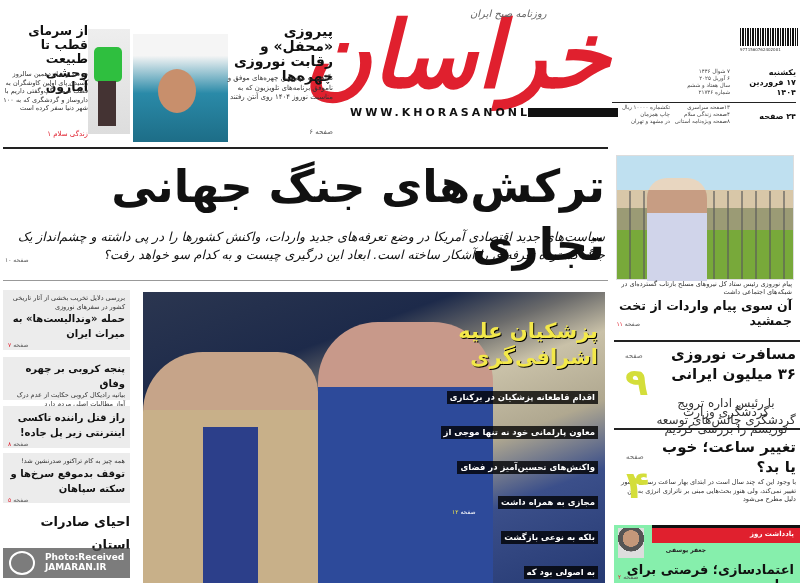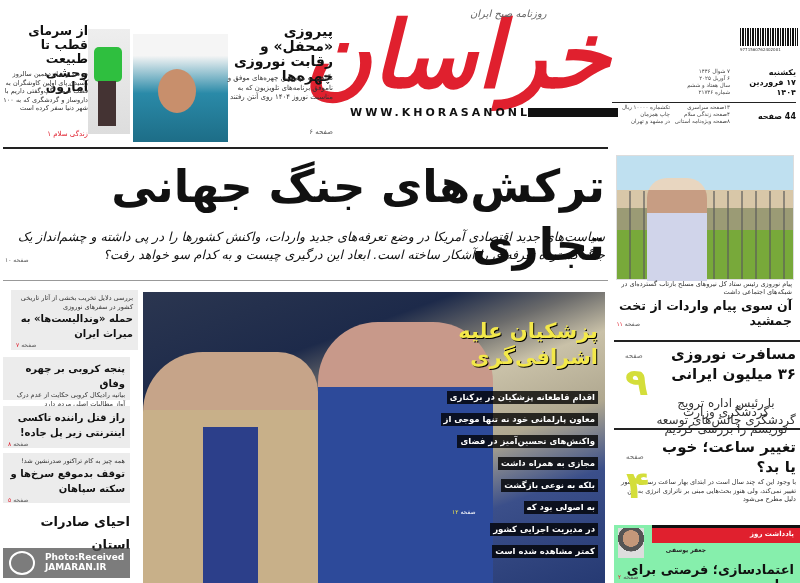--- a/index.html
+++ b/index.html
@@ -74,21 +74,21 @@
   .left-head { left: 3px; top: 510px; width: 127px; font-size: 13px; font-weight: bold; line-height: 23px; text-align: right; }
   .watermark { left: 3px; top: 548px; width: 127px; height: 30px; background: rgba(80,80,80,.75); color:#fff; direction: ltr; font-size: 9px; line-height: 10px; padding: 4px 0 0 42px; font-weight: bold; }
   .wm-logo { position:absolute; left:6px; top:3px; width:26px; height:24px; border:2px solid #fff; border-radius:50%; }
   
   .cphoto { left: 143px; top: 292px; width: 462px; height: 291px; background: linear-gradient(160deg, #2b3650 0%, #1d2a4a 25%, #6b6b6b 35%, #c9c1a8 45%, #b0a890 60%, #3b4f8a 75%, #263a73 100%); overflow: hidden; }
   .cp-man1 { position:absolute; left:0; top:60px; width:175px; height:231px; background: linear-gradient(#c6a489 0 25%, #c8b089 25% 100%); border-radius: 60px 40px 0 0; }
   .cp-man1 .shirt { position:absolute; left:60px; top:75px; width:55px; height:156px; background:#2c3f8a; }
   .cp-man2 { position:absolute; left:175px; top:30px; width:175px; height:261px; background: linear-gradient(#c8998a 0 25%, #2d4a9a 25% 100%); border-radius: 60px 60px 0 0; }
   .cp-head { left: 448px; top: 318px; width: 150px; font-size: 21px; font-weight: 900; color: #f3e84a; line-height: 26px; text-align: right; text-shadow: 1px 1px 0 #000; }
   .cp-lead { left: 430px; top: 385px; width: 168px; text-align: right; }
-  .cp-lead div { display: inline-block; background: rgba(0,0,0,.78); color: #fff; font-size: 8.5px; font-weight: bold; line-height: 13px; padding: 0 3px; margin-bottom: 3px; }
+  .cp-lead div { display: inline-block; background: rgba(0,0,0,.78); color: #fff; font-size: 8.5px; font-weight: bold; line-height: 13px; padding: 0 3px; margin-bottom: 16px; }
   .cp-page { left: 452px; top: 508px; font-size: 6px; color: #fff; }
   .cp-page span { color: #f3e84a; }
 </style>
 </head>
 <body>
 
 <div class="abs logo">خراسان</div>
 <div class="abs logo-sub">روزنامه صبح ایران</div>
 <div class="abs url">WWW.KHORASANONLIN.IR</div>
 <div class="abs url-bar"></div>
@@ -100,21 +100,21 @@
   <div>۱۷ فروردین</div>
   <div>۱۴۰۴</div>
 </div>
 <div class="abs issue-info">
   <div>۷ شوال ۱۴۴۶</div>
   <div>۶ آوریل ۲۰۲۵</div>
   <div>سال هفتاد و ششم</div>
   <div>شماره ۲۱۷۳۶</div>
 </div>
 <div class="abs hr" style="right:4px; top:102px; width:184px; height:1px;"></div>
-<div class="abs pages">44 صفحه</div>
+<div class="abs pages">۲۴ صفحه</div>
 <div class="abs supp-info">
   <div>۱۳صفحه سراسری</div>
   <div>۴صفحه زندگی سلام</div>
   <div>۸صفحه ویژه‌نامه استانی</div>
 </div>
 <div class="abs supp-info2">
   <div>تکشماره ۱۰۰۰۰ ریال</div>
   <div>چاپ همزمان</div>
   <div>در مشهد و تهران</div>
 </div>
@@ -171,21 +171,21 @@
 <div class="abs editorial">
   <div class="ed-bar">
       <span>یادداشت روز</span>
     </div>
   <div class="ed-avatar"></div>
   <div class="ed-author">جعفر یوسفی</div>
   <div class="ed-title">اعتمادسازی؛ فرصتی برای دولت</div>
   <div class="ed-page"><span style="color:#555">صفحه</span> <span>۲</span></div>
 </div>
 
-<div class="abs lbox" style="top:290px; height:60px;margin-left:8px;">
+<div class="abs lbox" style="top:290px; height:60px;">
   <div class="kicker">بررسی دلایل تخریب بخشی از آثار تاریخی کشور در سفرهای نوروزی</div>
   <div class="ttl">حمله «وندالیست‌ها» به میراث ایران</div>
   <div class="pg"><span>۷</span> <b style="font-weight:normal">صفحه</b></div>
 </div>
 <div class="abs lbox" style="top:357px; height:43px;">
   <div class="ttl">پنجه کروبی بر چهره وفاق</div>
   <div class="kicker">بیانیه رادیکال کروبی حکایت از عدم درک آواز مطالبات اصلی مردم دارد</div>
   <div class="pg"><span>۱۴</span> <b style="font-weight:normal">صفحه</b></div>
 </div>
 <div class="abs lbox" style="top:406px; height:42px;">

